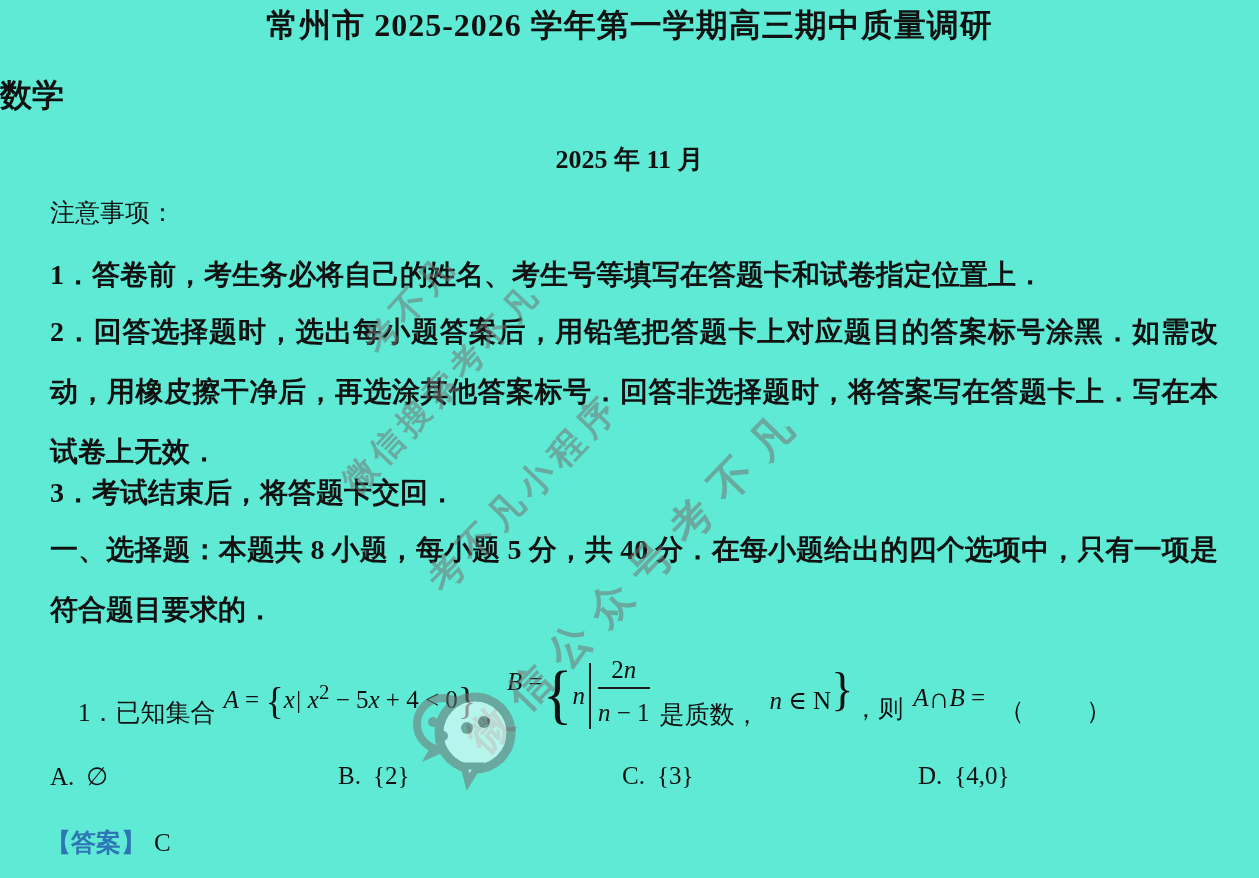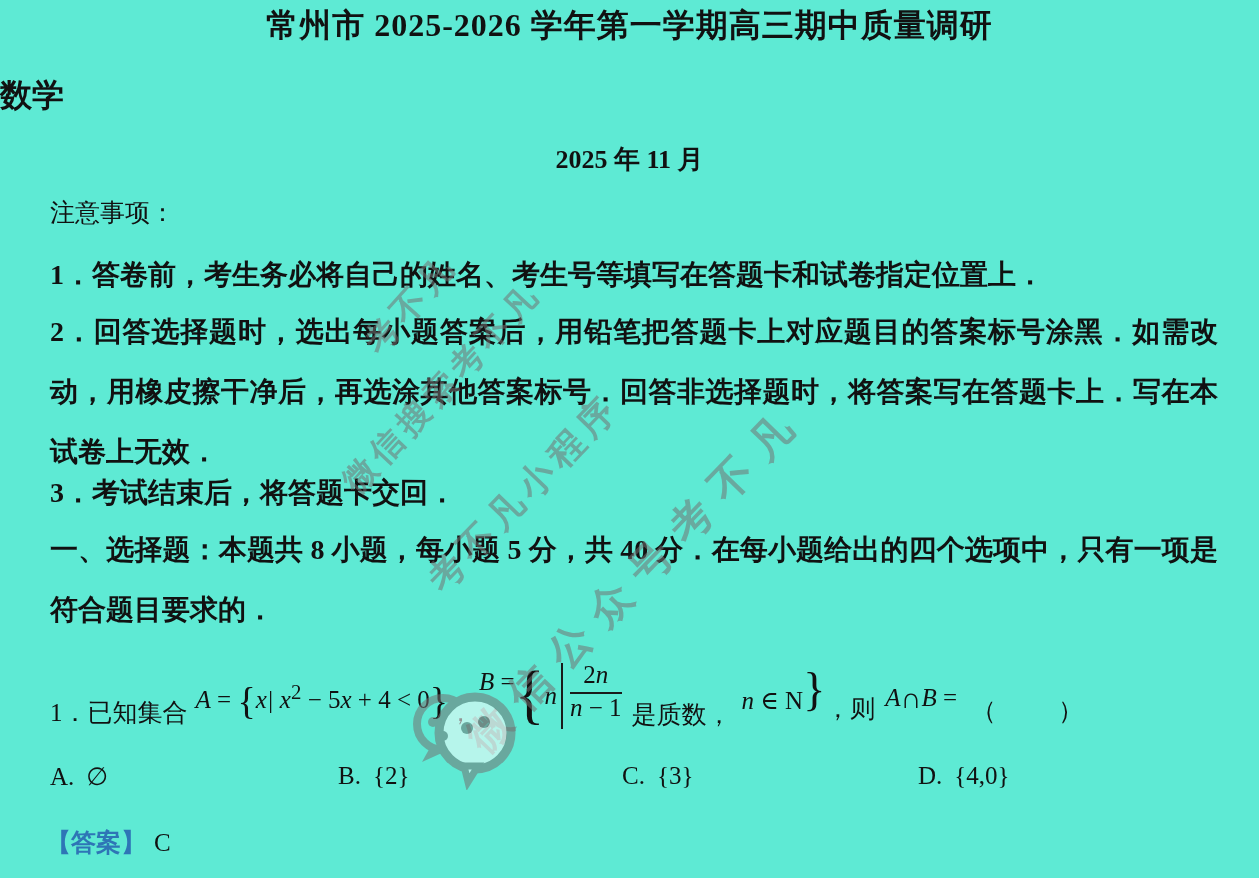--- a/index.html
+++ b/index.html
@@ -20,32 +20,32 @@
   .para{position:absolute;left:50px;width:1168px;font-size:28px;font-weight:600;
     line-height:60px;text-align:justify;margin:0;}
   .p1{top:245px;}
   .p2{top:302px;}
   .p3{top:463px;}
   .section-heading{top:520px;font-weight:700;}
   
   .q1-row{position:absolute;top:638px;left:50px;width:1180px;height:116px;
     display:flex;align-items:center;font-size:25px;font-weight:500;white-space:nowrap;}
   .q1-row .mi{font-style:italic;font-weight:500;}
-  .nudge-label{position:relative;top:16px;}
+  .nudge-label{position:relative;top:16px;margin-left:28px;}
   .seta{position:relative;top:4px;margin-left:8px;}
   .seta .brace{font-size:38px;font-weight:400;vertical-align:-6px;line-height:1;}
   .comma1{position:relative;top:16px;}
   .setb{position:relative;display:inline-flex;align-items:center;margin-left:6px;}
   .setb .bname{position:relative;top:-14px;}
   .setb .openbrace{font-size:62px;font-weight:400;line-height:1;position:relative;top:-2px;transform:scaleY(1.05);}
   .setb .closebrace{font-size:46px;font-weight:400;line-height:1;position:relative;top:-6px;}
   .vbar{display:inline-block;width:2px;height:66px;background:#1a1a1a;margin:0 7px 0 4px;}
   .frac{display:inline-flex;flex-direction:column;text-align:center;line-height:1.15;position:relative;top:-4px;}
   .frac .num{border-bottom:2px solid #1a1a1a;padding:0 5px 2px 5px;}
-  .frac .den{padding-top:0;}
+  .frac .den{padding-top:10px;}
   .cond{position:relative;top:18px;margin:0 10px 0 10px;}
   .dom{position:relative;top:4px;}
   .comma2{position:relative;top:12px;}
   .expr{position:relative;top:0;margin-left:10px;}
   .cap{font-size:29px;font-style:normal;position:relative;top:2px;}
   .paren{position:relative;top:14px;margin-left:14px;letter-spacing:4px;}
   
   .opt{position:absolute;top:762px;font-size:25px;font-weight:500;}
   .opt .ol{margin-right:12px;}
   .optA{left:50px;}

